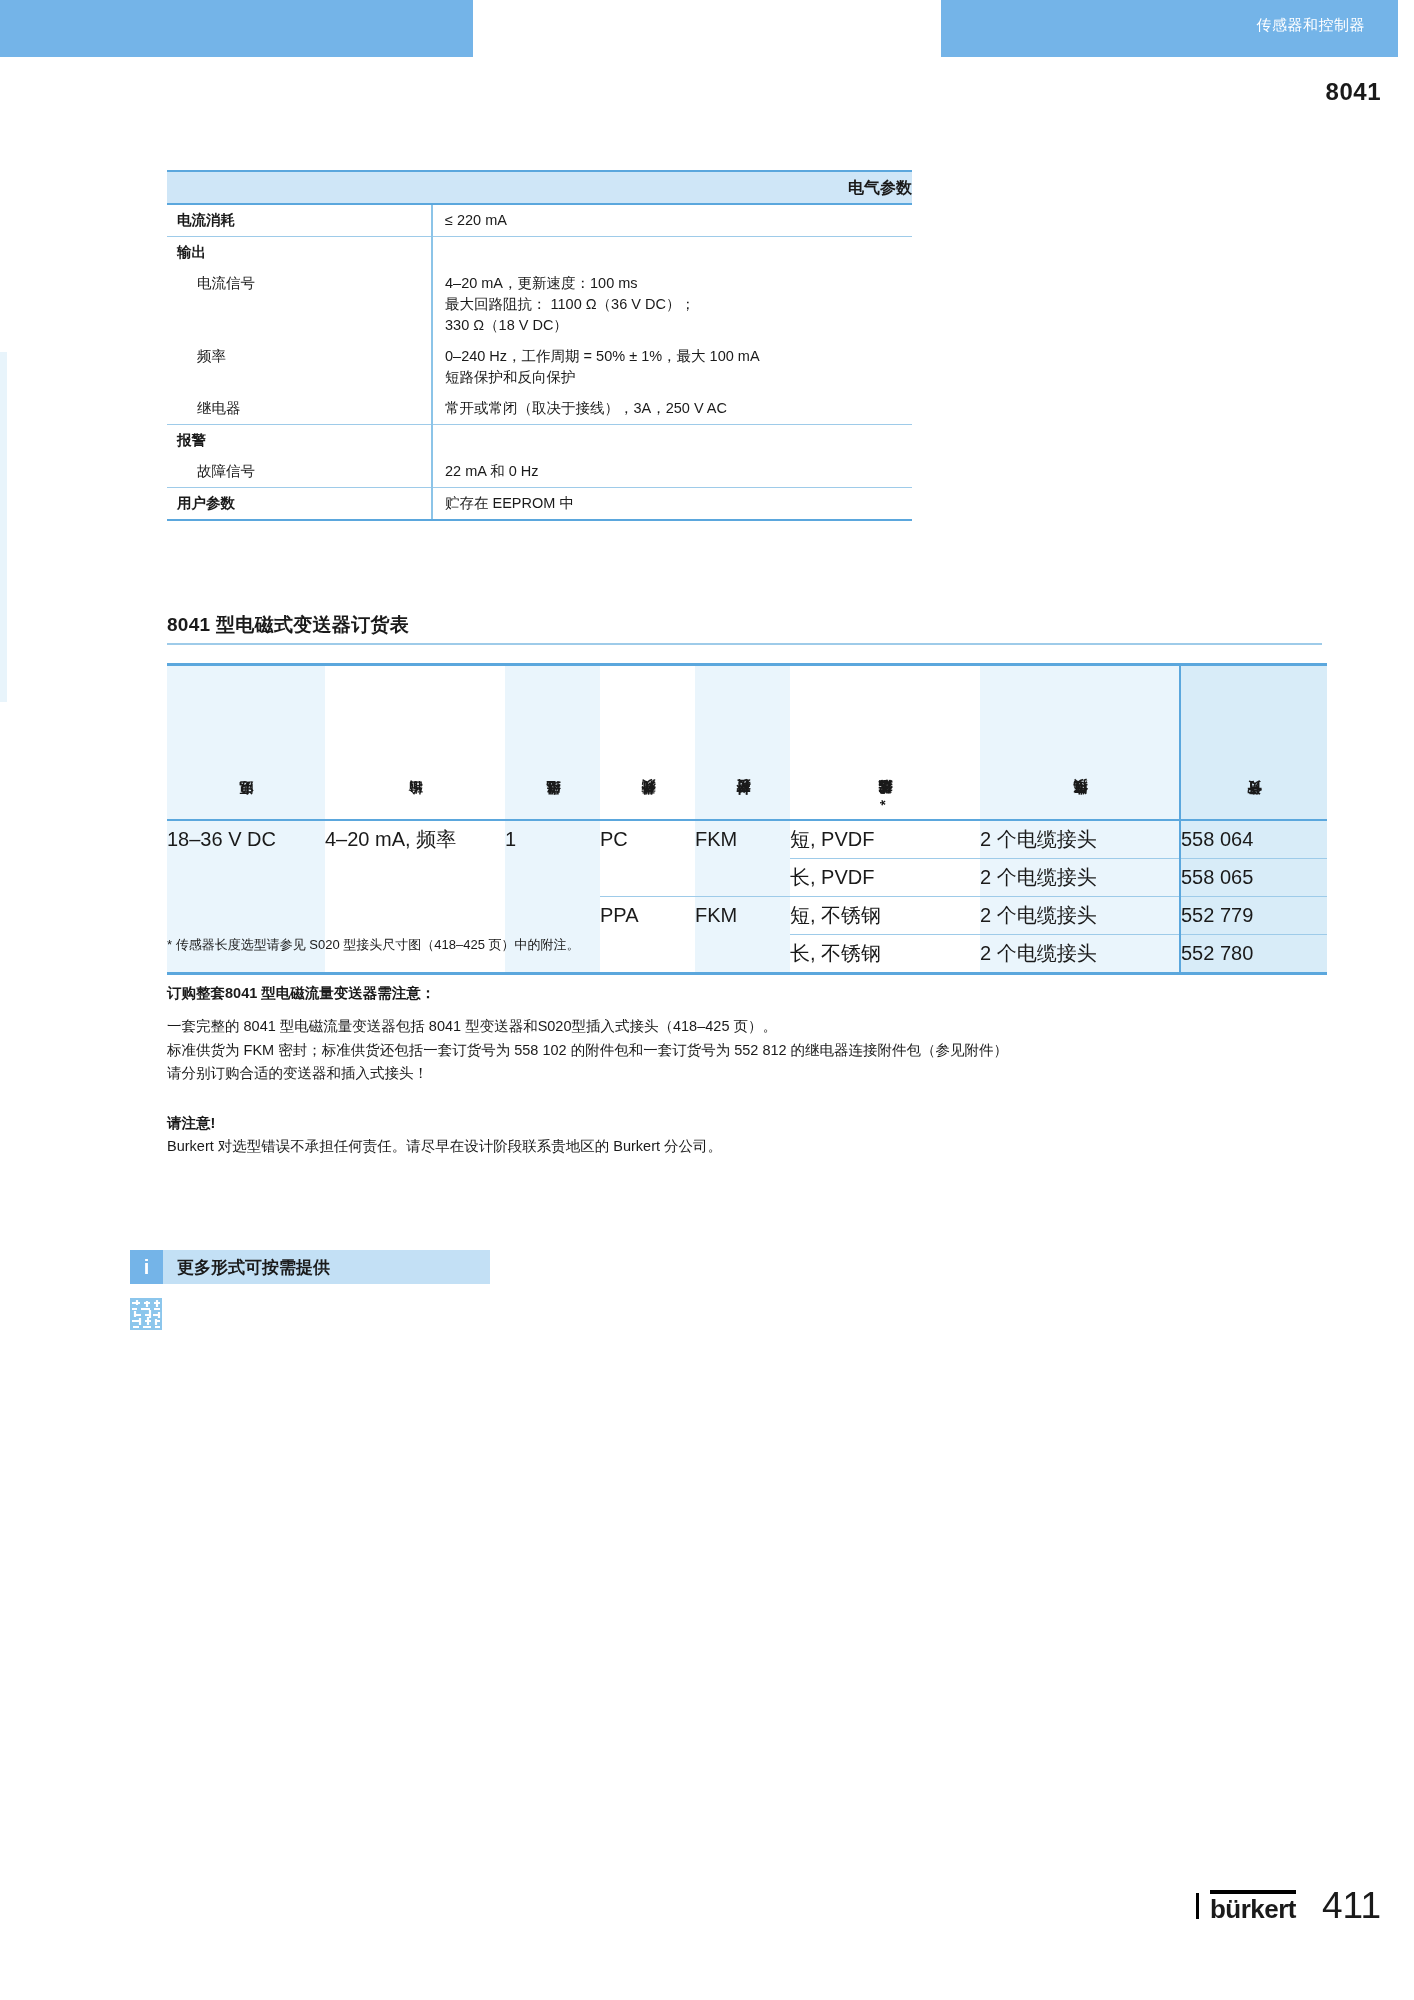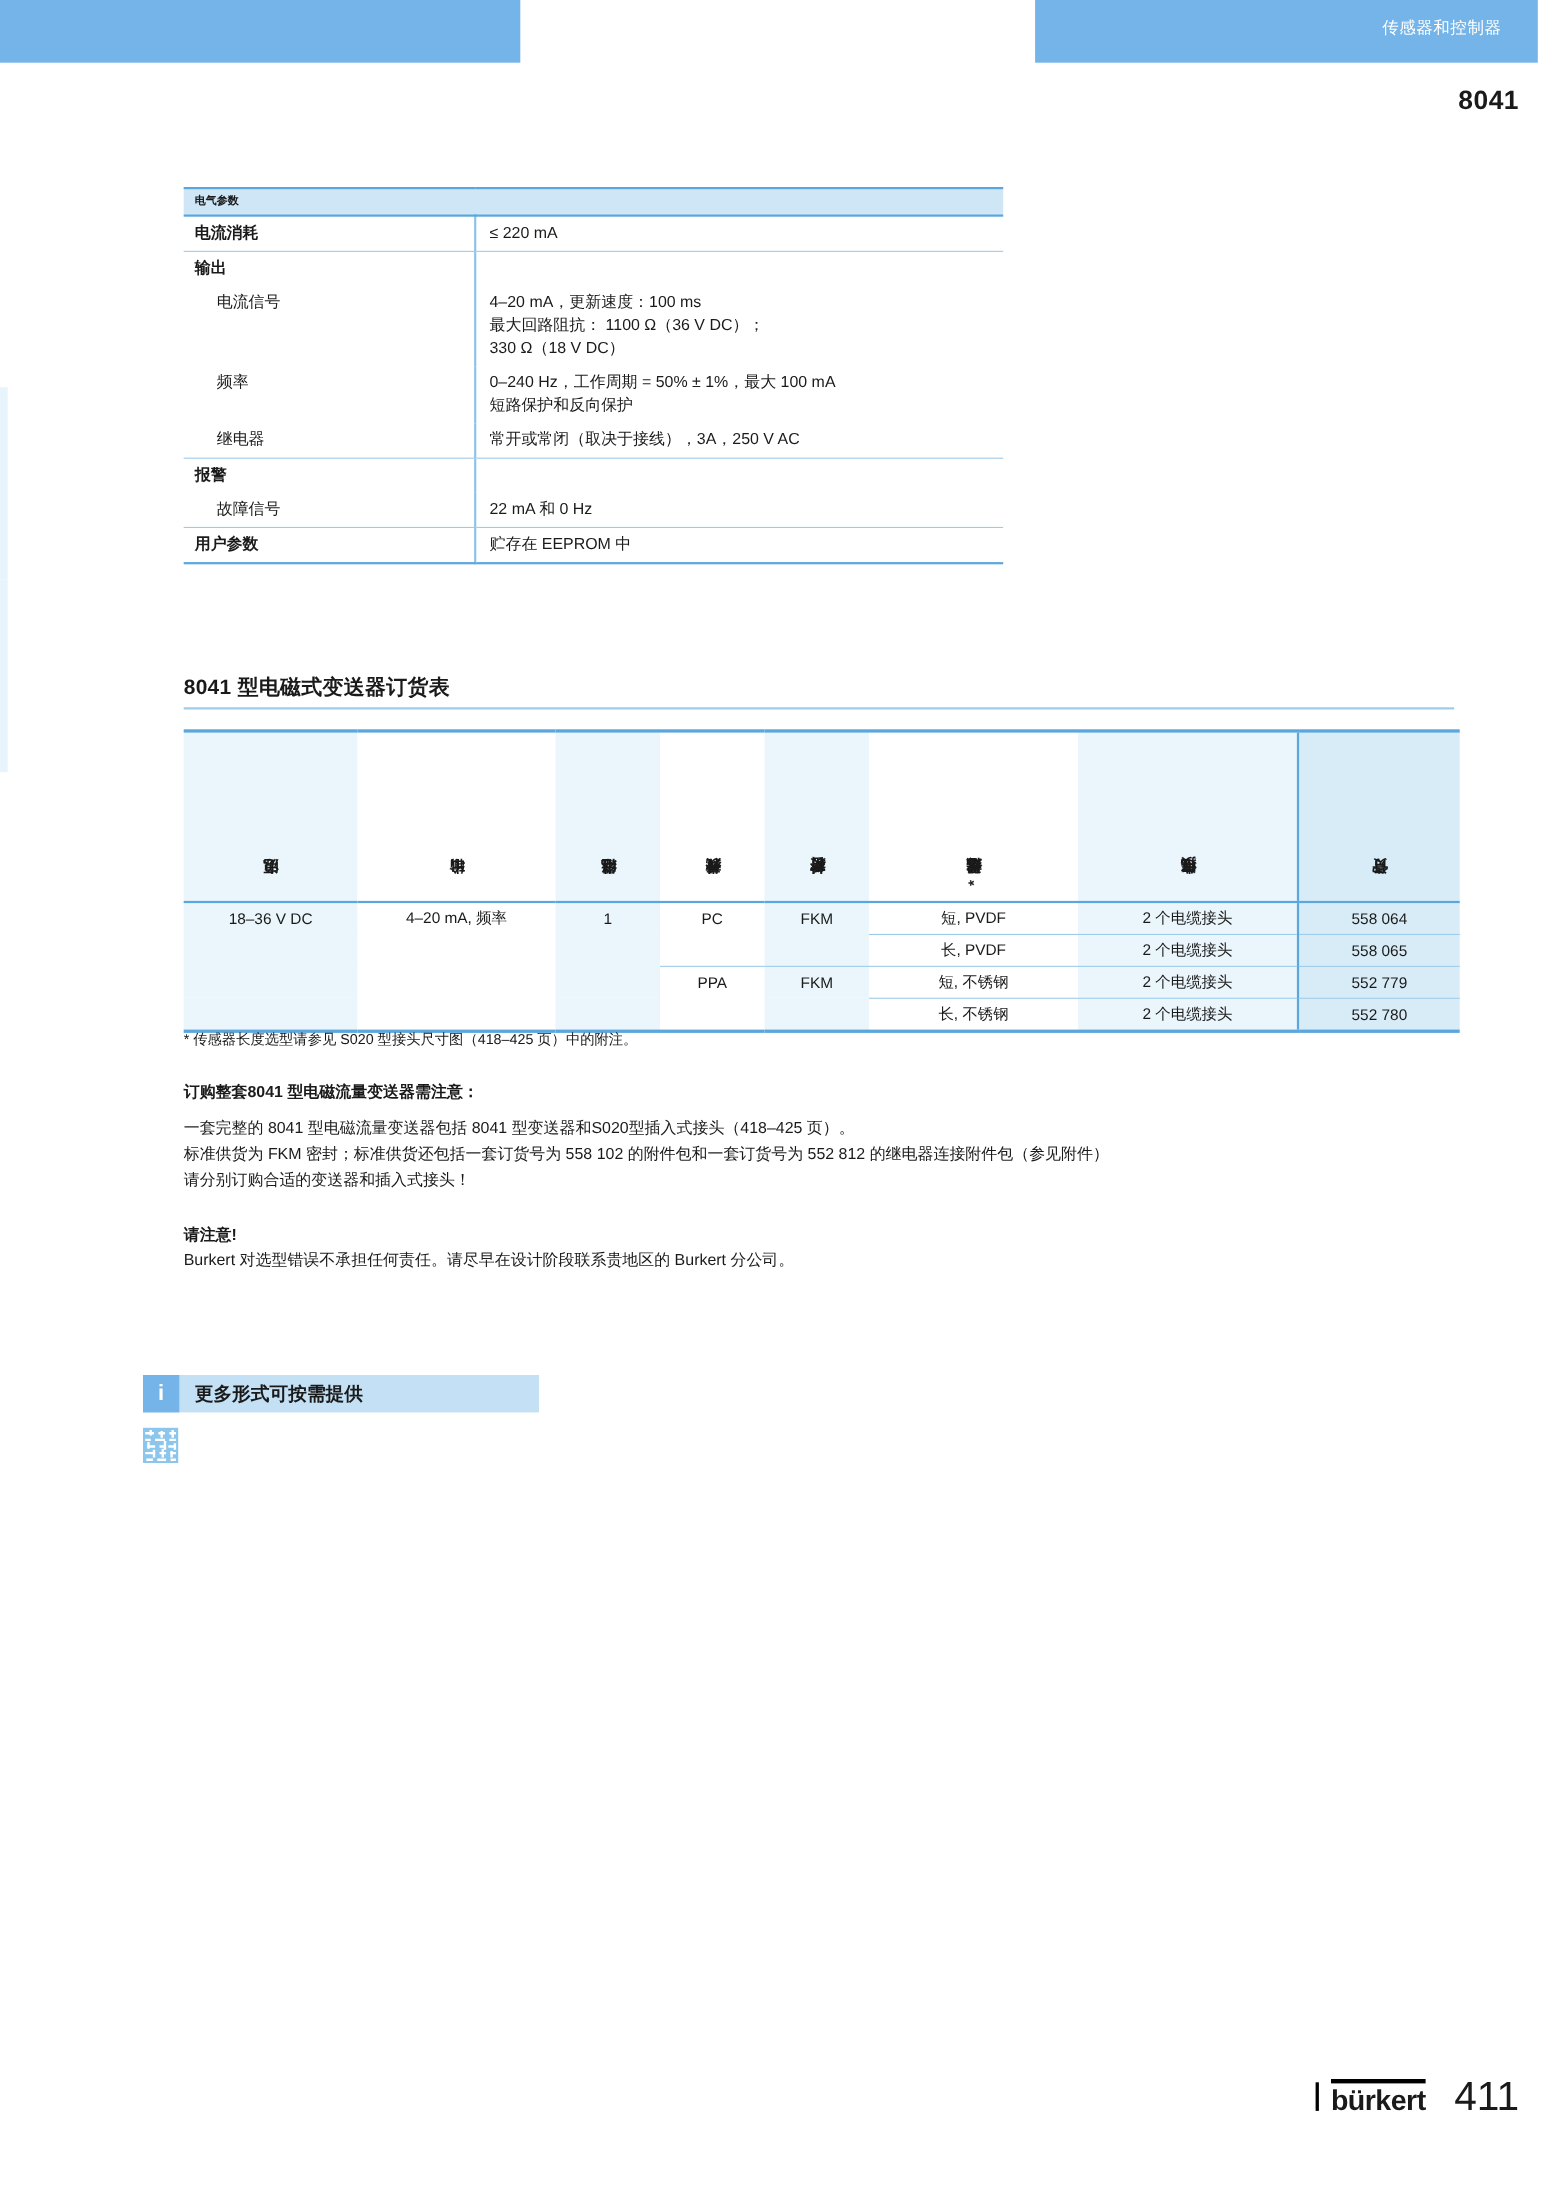--- a/index.html
+++ b/index.html
@@ -27,23 +27,24 @@
   }
 
   
   .edge-tick { position:absolute; left:0; width:7px; background:#e8f4fb; }
 
   
   .t1 { position:absolute; left:167px; top:170px; width:745px;
         border-collapse:collapse; font-size:14.5px; }
   .t1 td { padding:5px 0 5px 10px; vertical-align:top; line-height:1.45; }
   .t1 .hdrrow td {
-    background:#cfe6f7; font-weight:bold; font-size:10px;
+    background:#cfe6f7; font-weight:bold; font-size:16px;
     border-top:2.5px solid #5ba7dd; border-bottom:2.5px solid #5ba7dd;
     padding:4px 0 4px 10px;
+    text-align:right;
   }
   .t1 .lbl { width:265px; font-weight:bold; border-right:2.5px solid #8cc4e8; }
   .t1 .lbl.sub { font-weight:normal; padding-left:30px; }
   .t1 .val { padding-left:12px; }
   .t1 .rowline td { border-bottom:1.6px solid #9ecbe9; }
   .t1 .rowline-strong td { border-bottom:2.5px solid #5ba7dd; }
   .t1 .nb { border-bottom:none !important; }
   .small-paren { font-size:11px; }
 
   
@@ -71,21 +72,21 @@
   .t2 .white { background:#ffffff; }
   .t2 .ordcol { background:#d8ecf8; }
   .t2 th {
     height:155px; vertical-align:bottom; font-weight:bold; font-size:14px;
     padding-bottom:10px;
   }
   .vtext {
     writing-mode:vertical-rl; transform:rotate(180deg);
     display:inline-block; white-space:nowrap; line-height:1;
   }
-  .t2 td { text-align:center; padding:5px 0; height:25px; font-size:14px; }
+  .t2 td { text-align:left; padding:5px 0; height:25px; font-size:20px; }
   .t2 .top-border { border-top:3px solid #5ba7dd; }
   .t2 .bot-border { border-bottom:3px solid #5ba7dd; }
   .t2 .hdr-bot { border-bottom:2.5px solid #5ba7dd; }
   .t2 .rowsep { border-bottom:1.6px solid #9ecbe9; }
   .t2 .ordsep-l { border-left:2.5px solid #5ba7dd; }
 
   
   .footnote { position:absolute; left:167px; top:936px; font-size:13px; }
   .notes { position:absolute; left:167px; top:982px; font-size:14.5px; line-height:1.62; }
   .notes .b { font-weight:bold; }

